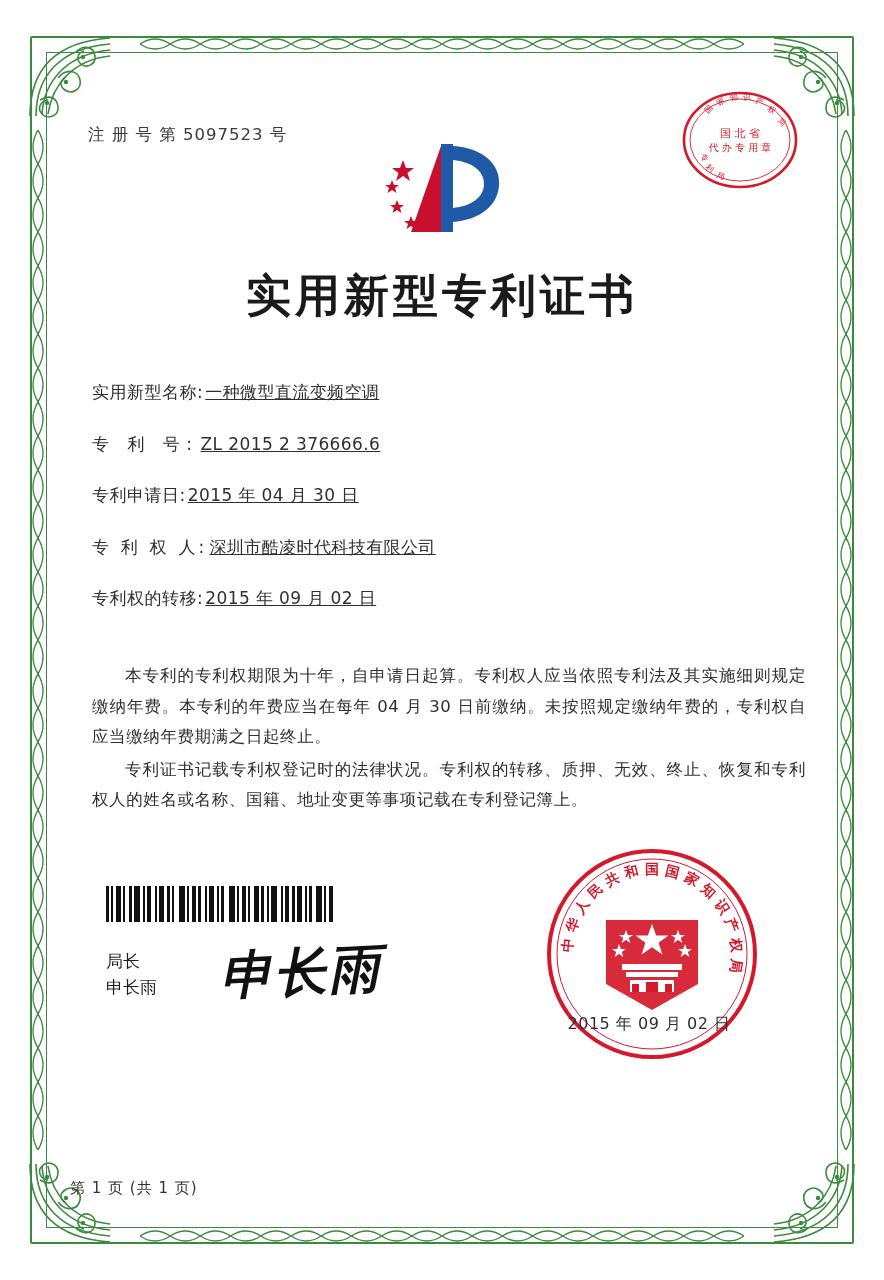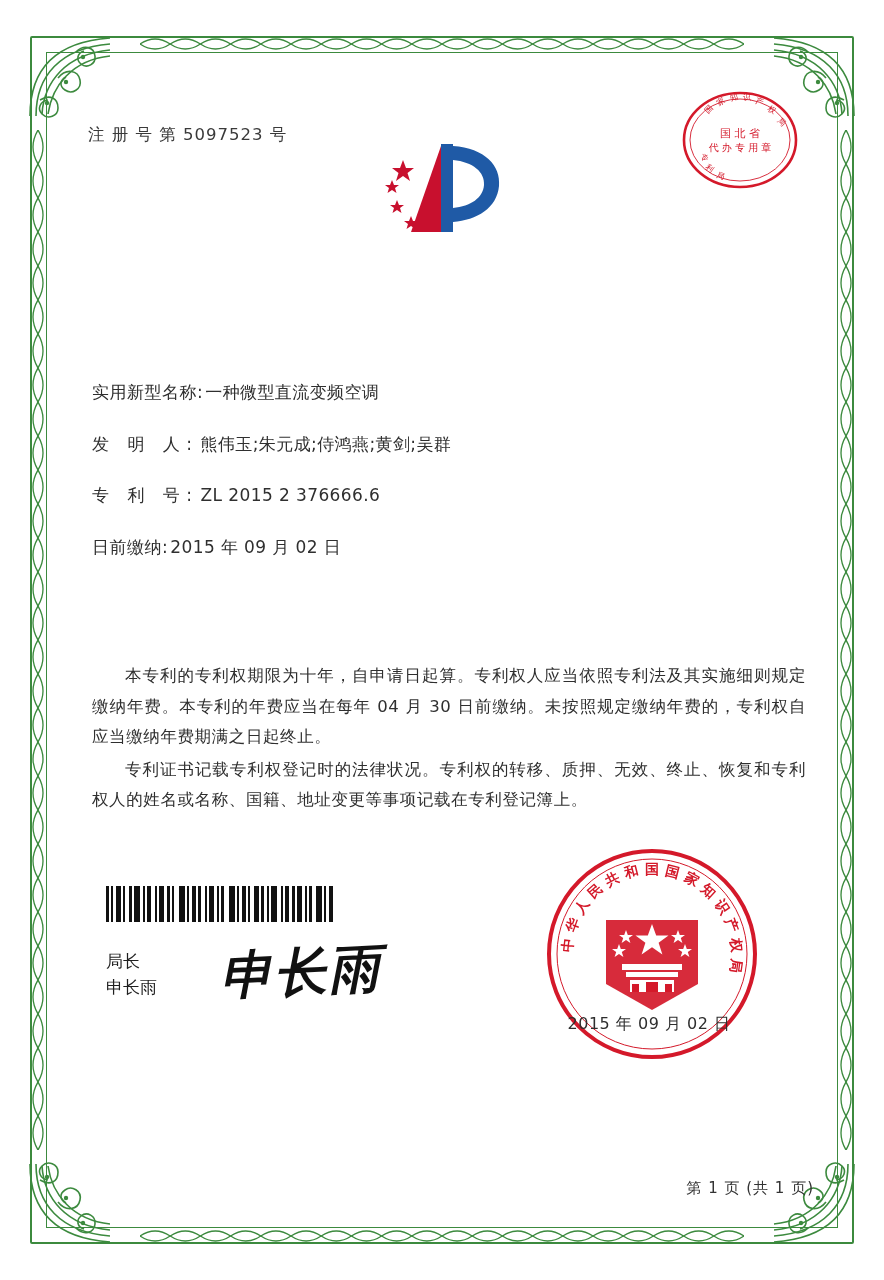--- a/index.html
+++ b/index.html
@@ -127,20 +127,21 @@
   }
   .field-label {
     white-space: nowrap;
     letter-spacing: 0.5px;
   }
   .field-label.sp-1 { letter-spacing: 6.5px; }
   .field-label.sp-2 { letter-spacing: 3.2px; }
   .field-value {
     margin-left: 2px;
     letter-spacing: 0.4px;
+    text-decoration: underline;
   }
 
   
   .paras {
     position: absolute;
     left: 22px;
     right: 8px;
     top: 585px;
     font-size: 16.5px;
     line-height: 1.85;
@@ -208,23 +209,23 @@
     width: 210px;
     text-align: center;
     font-size: 16px;
     color: #2e2e2e;
     letter-spacing: 0.5px;
   }
 
   
   .footer {
     position: absolute;
-    left: 0; right: 0;
+    left: 0; right: 16px;
     bottom: 6px;
-    text-align: right;
+    text-align: left;
     font-size: 15px;
     color: #333;
     letter-spacing: 1px;
   }
 </style>
 </head>
 <body>
 
 <div class="page">
 
@@ -364,36 +365,41 @@
 
         <g fill="#c8102e">
           <polygon points="36,28 39,36 47,36 40.5,41 43,49 36,44 29,49 31.5,41 25,36 33,36"></polygon>
           <polygon points="25,48 27,53 32,53 28,56 29.5,61 25,58 20.5,61 22,56 18,53 23,53"></polygon>
           <polygon points="30,68 32,73 37,73 33,76 34.5,81 30,78 25.5,81 27,76 23,73 28,73"></polygon>
           <polygon points="44,84 46,89 51,89 47,92 48.5,97 44,94 39.5,97 41,92 37,89 42,89"></polygon>
         </g>
       </svg>
     </div>
 
+    <div class="doc-title">实用新型专利证书</div>
 
     <div class="fields">
       <div class="field-row">
         <span class="field-label">实用新型名称:</span>
         <span class="field-value">一种微型直流变频空调</span>
       </div>
       <div class="field-row">
-        <span class="field-label sp-1">发    明    人:</span>
-        <span class="field-value">熊伟玉;朱元成;侍鸿燕;黄剑;吴群</span>
-      </div>
-      <div class="field-row">
         <span class="field-label sp-1">专    利    号:</span>
         <span class="field-value">ZL 2015 2 376666.6</span>
       </div>
       <div class="field-row">
-        <span class="field-label">日前缴纳:</span>
+        <span class="field-label">专利申请日:</span>
+        <span class="field-value">2015 年 04 月 30 日</span>
+      </div>
+      <div class="field-row">
+        <span class="field-label sp-2">专 利 权 人:</span>
+        <span class="field-value">深圳市酷凌时代科技有限公司</span>
+      </div>
+      <div class="field-row">
+        <span class="field-label">专利权的转移:</span>
         <span class="field-value">2015 年 09 月 02 日</span>
       </div>
     </div>
 
     <div class="paras">
       <p class="para">本专利的专利权期限为十年，自申请日起算。专利权人应当依照专利法及其实施细则规定缴纳年费。本专利的年费应当在每年 04 月 30 日前缴纳。未按照规定缴纳年费的，专利权自应当缴纳年费期满之日起终止。</p>
       <p class="para">专利证书记载专利权登记时的法律状况。专利权的转移、质押、无效、终止、恢复和专利权人的姓名或名称、国籍、地址变更等事项记载在专利登记簿上。</p>
     </div>
 
     <div class="barcode">

